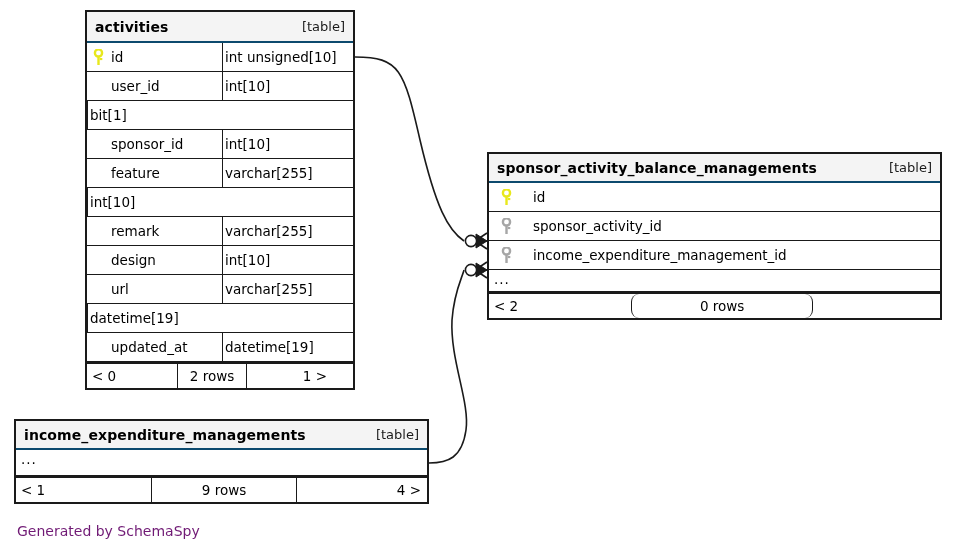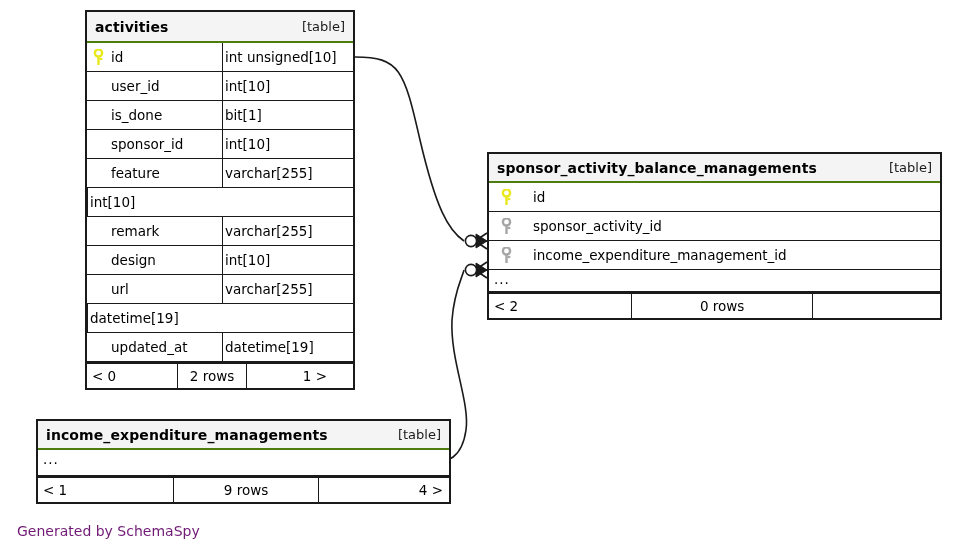--- a/index.html
+++ b/index.html
@@ -35,21 +35,21 @@
     background: #ffffff;
     border: 2px solid #1a1a1a;
     box-sizing: border-box;
     font-size: 13.5px;
   }
   .tbl-header {
     display: flex;
     align-items: center;
     justify-content: space-between;
     background: #f4f4f4;
-    border-bottom: 2px solid #4d7c0f;
+    border-bottom: 2px solid #0c4a6e;
     padding: 0 8px;
     box-sizing: border-box;
   }
   .tbl-title {
     font-weight: bold;
     font-size: 14px;
     letter-spacing: 0.1px;
     white-space: nowrap;
   }
   .tbl-kind {
@@ -139,25 +139,25 @@
     left: 487px; top: 152px; width: 455px;
   }
   #node-sabm .tbl-header { height: 29px; }
   #node-sabm .tbl-row { height: 29px; }
   #node-sabm .cell-name { width: 451px; }
   #node-sabm .key-slot { width: 34px; min-width: 34px; }
   #node-sabm .col-label { padding-left: 10px; }
   #node-sabm .tbl-ellipsis { height: 22px; }
   #node-sabm .tbl-footer { height: 26px; }
   #node-sabm .foot-left  { width: 148px; }
-  #node-sabm .foot-mid   { width: 190px; }
+  #node-sabm .foot-mid   { width: 190px; border-radius: 8px; }
   #node-sabm .foot-right { width: 132px; }
 
   #node-iem {
-    left: 14px; top: 419px; width: 415px; margin-left: 22px;
+    left: 14px; top: 419px; width: 415px;
   }
   #node-iem .tbl-header { height: 29px; }
   #node-iem .tbl-ellipsis { height: 26px; }
   #node-iem .tbl-footer { height: 26px; }
   #node-iem .foot-left  { width: 135px; }
   #node-iem .foot-mid   { width: 146px; }
   #node-iem .foot-right { width: 130px; }
 
   
   #caption {
@@ -216,24 +216,20 @@
 
     <div class="tbl-row">
       <div class="cell-name">
         <span class="key-slot"></span>
         <span class="col-label">user_id</span>
       </div>
       <div class="cell-type">int[10]</div>
     </div>
 
     <div class="tbl-row">
-      <div class="cell-name">
-        <span class="key-slot"></span>
-        <span class="col-label">is_done</span>
-      </div>
       <div class="cell-type">bit[1]</div>
     </div>
 
     <div class="tbl-row">
       <div class="cell-name">
         <span class="key-slot"></span>
         <span class="col-label">sponsor_id</span>
       </div>
       <div class="cell-type">int[10]</div>
     </div>

